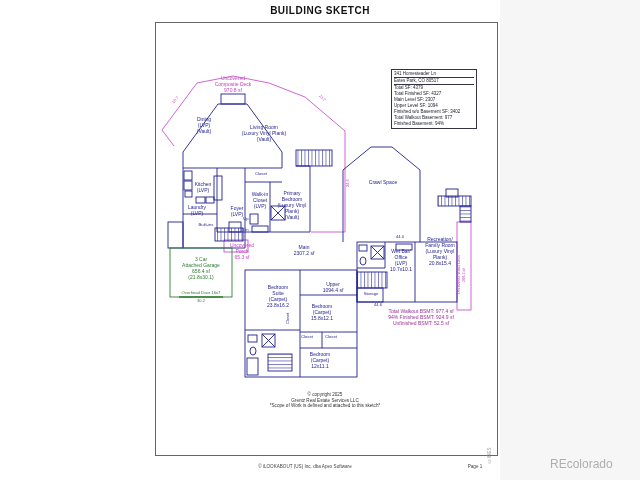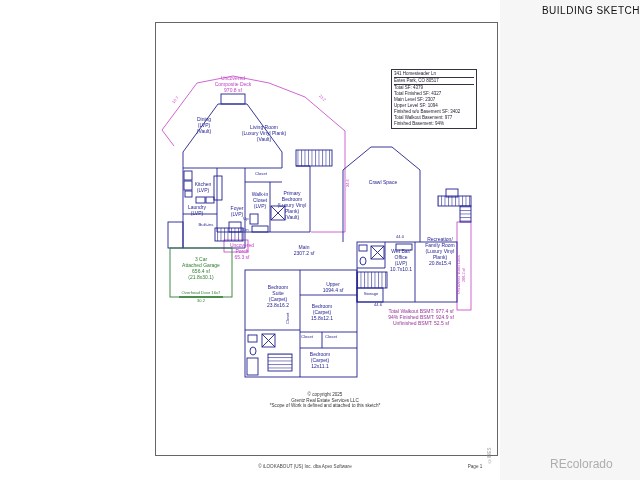--- a/index.html
+++ b/index.html
@@ -5,22 +5,22 @@
   html,body{margin:0;padding:0;}
   body{width:640px;height:480px;position:relative;background:#ffffff;
        font-family:"Liberation Sans", sans-serif;overflow:hidden;}
   .abs{position:absolute;}
   .lbl{position:absolute;font-size:5px;line-height:1.2;color:#1f1f8f;
        text-align:center;white-space:pre-line;}
   .magenta{color:#c43fc4;}
   .green{color:#2f7d32;}
   .purple{color:#993399;}
   .tiny{font-size:4.2px;}
-  #page-title{left:0;right:0;top:5px;text-align:right;font-size:10px;
-       font-weight:normal;color:#111;letter-spacing:.5px;}
+  #page-title{left:0;right:0;top:5px;text-align:center;font-size:10px;
+       font-weight:bold;color:#111;letter-spacing:.5px;}
   #sheet-border{left:155px;top:22px;width:341px;height:432px;
        border:1px solid #666;background:#fff;}
   #right-strip{left:500px;top:0;width:140px;height:480px;background:#f6f6f6;}
   #info-box{left:391px;top:69px;width:80px;border:1px solid #334;
        font-size:4.5px;line-height:6px;color:#223;padding:1px 2px;background:#fff;}
   #info-box .addr{border-bottom:1px solid #334;}
   #plan-svg{left:0;top:0;}
   .vert{writing-mode:vertical-rl;transform:rotate(180deg);}
   #wood-deck-label{left:457px;top:232px;height:86px;width:13px;font-size:3.8px;}
   #ires-stamp{left:487px;top:435px;height:28px;font-size:4.5px;color:#9a9a9a;}

